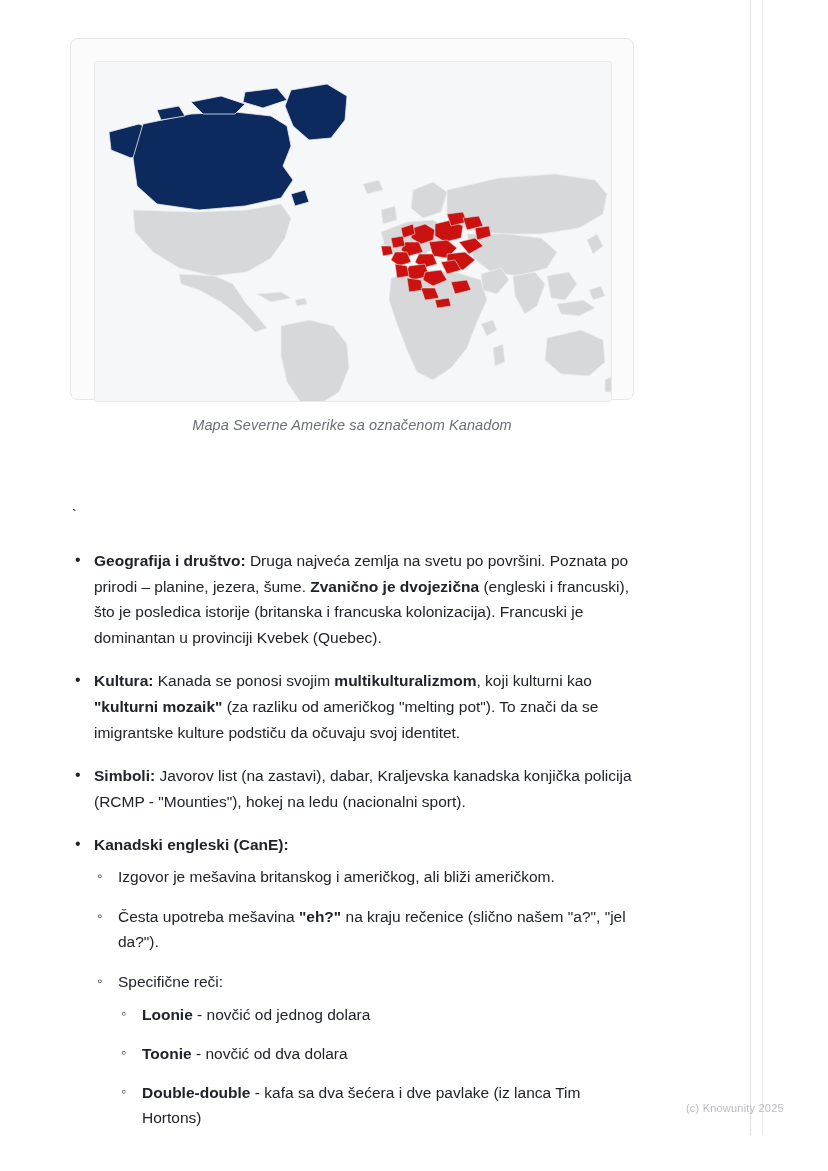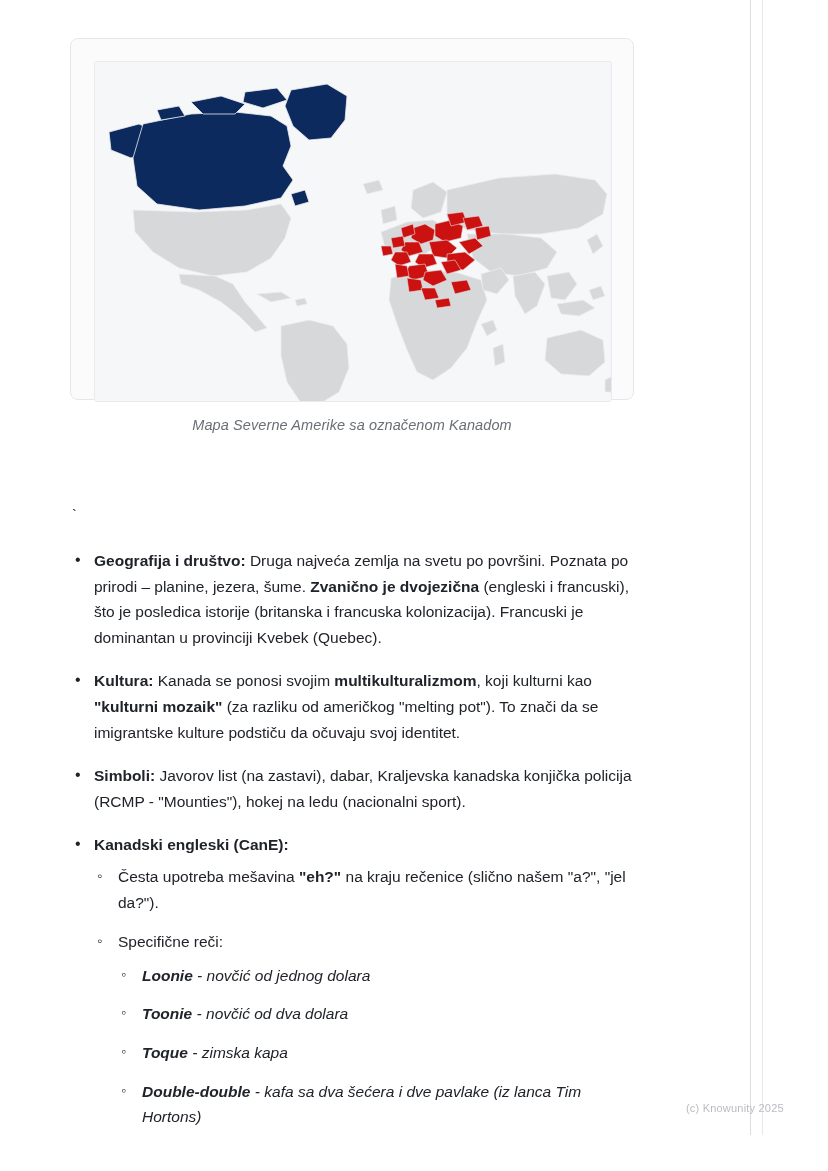--- a/index.html
+++ b/index.html
@@ -138,21 +138,20 @@
   }
   ul.lvl3 {
     margin: 8px 0 0 0;
     padding: 0;
     list-style: none;
   }
   ul.lvl3 > li {
     position: relative;
     padding-left: 24px;
     margin-bottom: 13px;
-    font-style: italic;
   }
   ul.lvl3 > li:before {
     content: "\25E6";
     position: absolute;
     left: 3px;
     top: -1px;
     font-size: 14px;
     color: #20242a;
   }
   b, strong { font-weight: bold; }
@@ -288,35 +287,35 @@
       </li>
 
       <li>
         <b>Simboli:</b><span> Javorov list (na zastavi), dabar, Kraljevska kanadska konjička policija (RCMP - "Mounties"), hokej na ledu (nacionalni sport).</span>
       </li>
 
       <li>
         <b>Kanadski engleski (CanE):</b>
         <ul class="lvl2">
           <li>
+            <span>Izgovor je mešavina britanskog i američkog, ali bliži američkom.</span>
+          </li>
+          <li>
             <span>Česta upotreba mešavina </span><b>"eh?"</b><span> na kraju rečenice (slično našem "a?", "jel da?").</span>
           </li>
           <li>
             <span>Specifične reči:</span>
             <ul class="lvl3">
               <li>
                 <b>Loonie</b><span> - novčić od jednog dolara</span>
               </li>
               <li>
                 <b>Toonie</b><span> - novčić od dva dolara</span>
               </li>
               <li>
-                <b>Toque</b><span> - zimska kapa</span>
-              </li>
-              <li>
                 <b>Double-double</b><span> - kafa sa dva šećera i dve pavlake (iz lanca Tim Hortons)</span>
               </li>
             </ul>
           </li>
         </ul>
       </li>
 
     </ul>
   </div>
 

